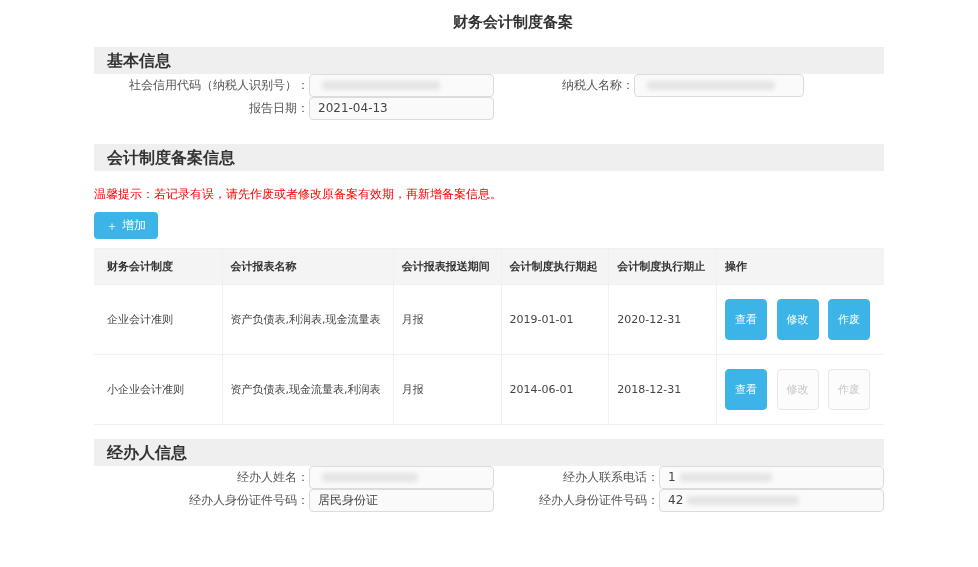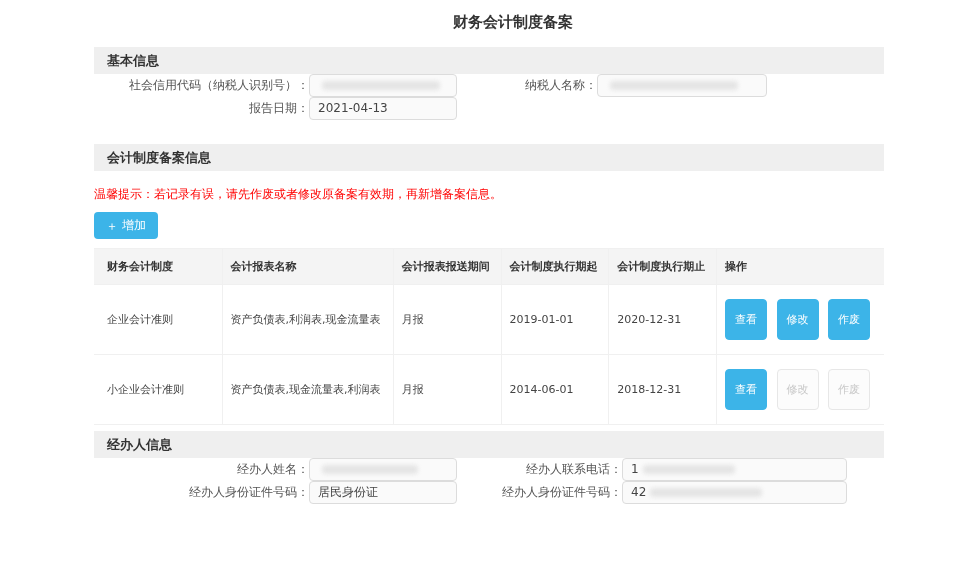--- a/index.html
+++ b/index.html
@@ -10,38 +10,38 @@
     color:#333;
   }
   .page-title {
     text-align:center; padding-top:13px;
     font-size:15px; font-weight:bold; color:#333;margin-left:48px;
   }
   .content { width:790px; margin:0 auto; }
 
   .section-header {
     margin-top:15px; background:#efefef; height:27px; line-height:27px;
-    padding-left:13px; font-size:13px; font-weight:bold; color:#333;
+    padding-left:13px; font-size:16px; font-weight:bold; color:#333;
   }
 
   
   .form-row { display:flex; align-items:center; }
   .lbl {
     display:inline-block; text-align:right; font-size:12px; color:#555;
     white-space:nowrap; flex:none;
   }
   .w215 { width:215px; }
   .w140 { width:140px; }
   .w165 { width:165px; }
   .input {
     height:23px; line-height:21px; border:1px solid #dcdcdc; border-radius:4px;
     background:#fafafa; font-size:12px; color:#444; padding:0 8px;
     flex:none; display:flex; align-items:center; overflow:hidden;
   }
-  .iw185 { width:148px; }
+  .iw185 { width:185px; }
   .iw170 { width:170px; }
   .iw225 { width:225px; }
   .redact {
     display:inline-block; height:9px; border-radius:4px;
     background:#d9d9d9; filter:blur(2px); opacity:.65; margin-left:4px;
     flex:none;
   }
 
   
   .tip { margin-top:15px; font-size:12px; color:#ff0000; }
@@ -149,21 +149,21 @@
           <td>
             <button class="btn-action">查看</button>
             <button class="btn-action disabled">修改</button>
             <button class="btn-action disabled">作废</button>
           </td>
         </tr>
       </tbody>
     </table>
 
     
-    <div class="section-header" style="margin-top:6px">
+    <div class="section-header" style="margin-top:14px">
       <span>经办人信息</span>
     </div>
     <div class="form-row">
       <span class="lbl w215">经办人姓名：</span>
       <div class="input iw185">
         <span class="redact" style="width:96px"></span>
       </div>
       <span class="lbl w165">经办人联系电话：</span>
       <div class="input iw225">
         <span>1</span>

